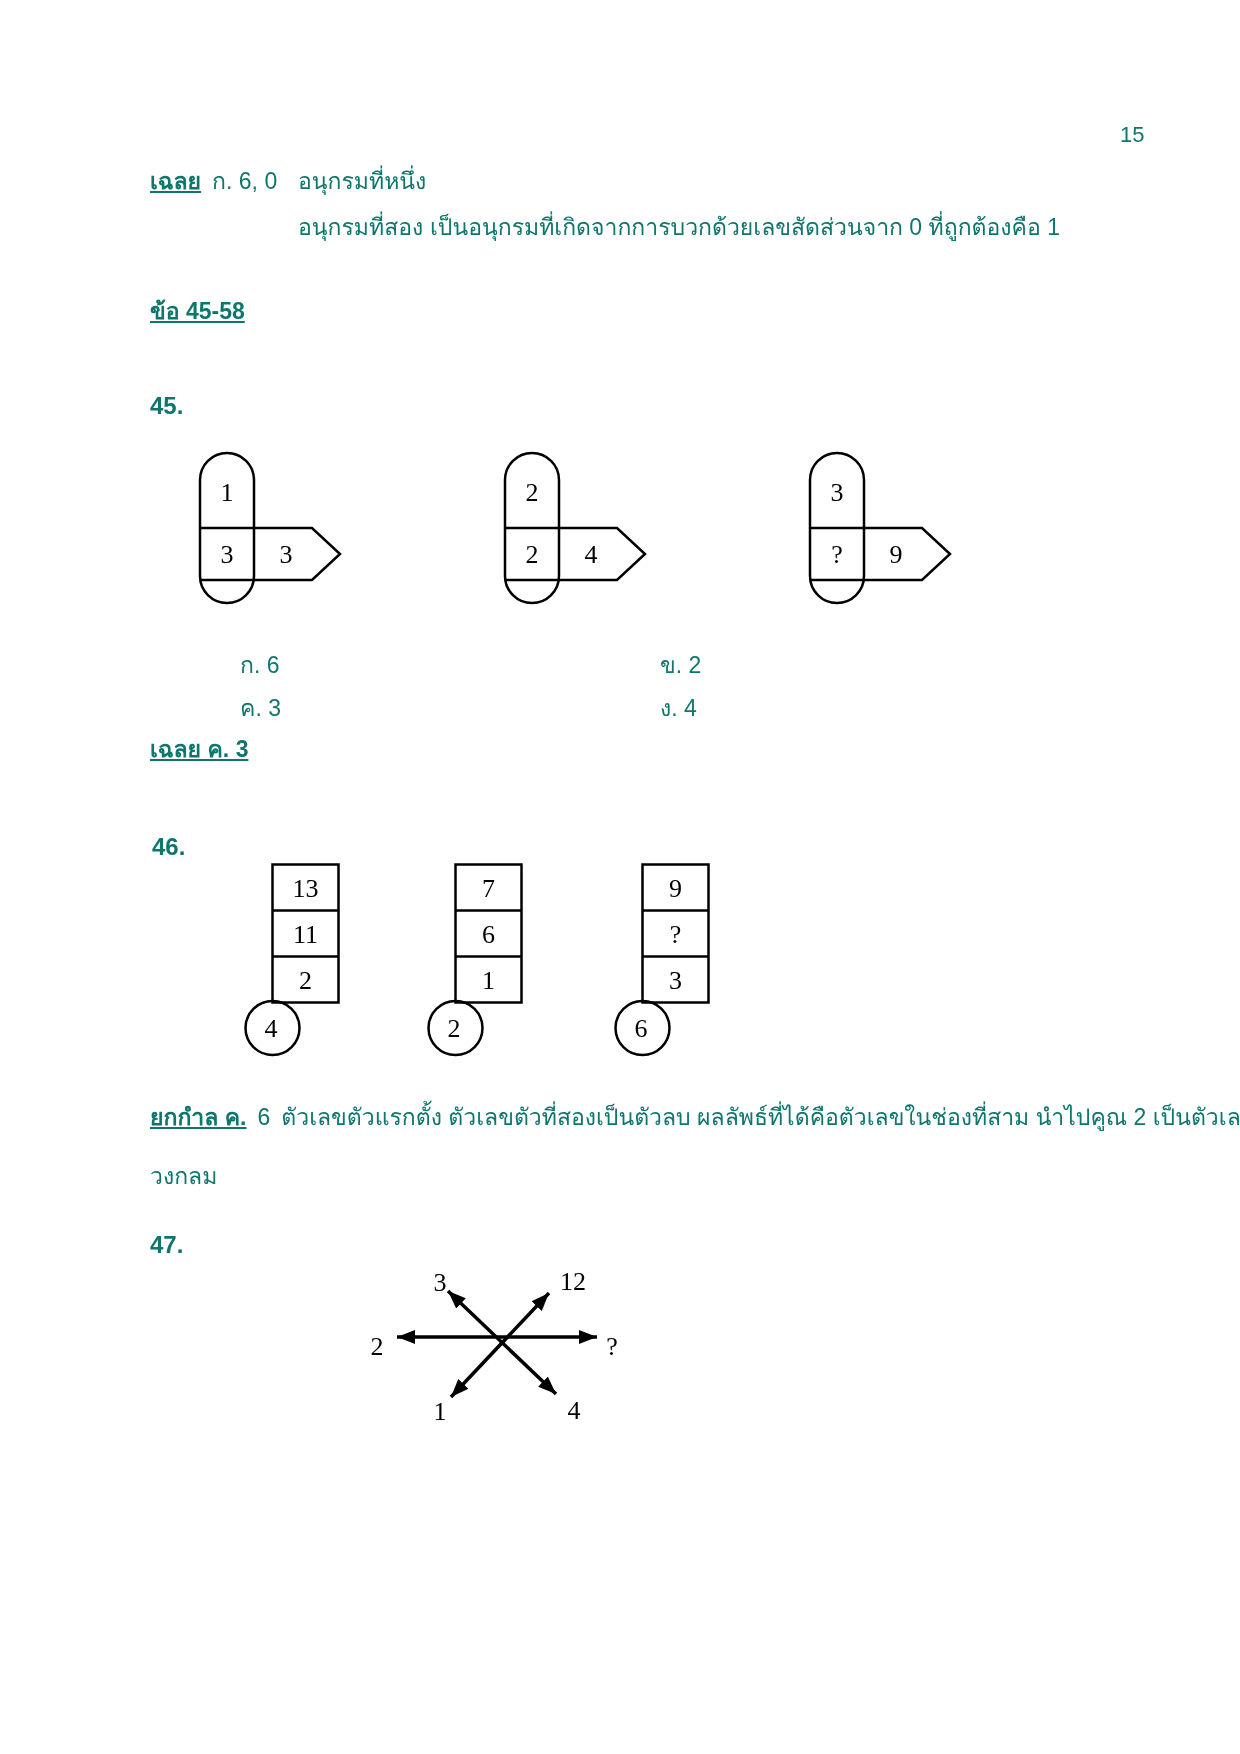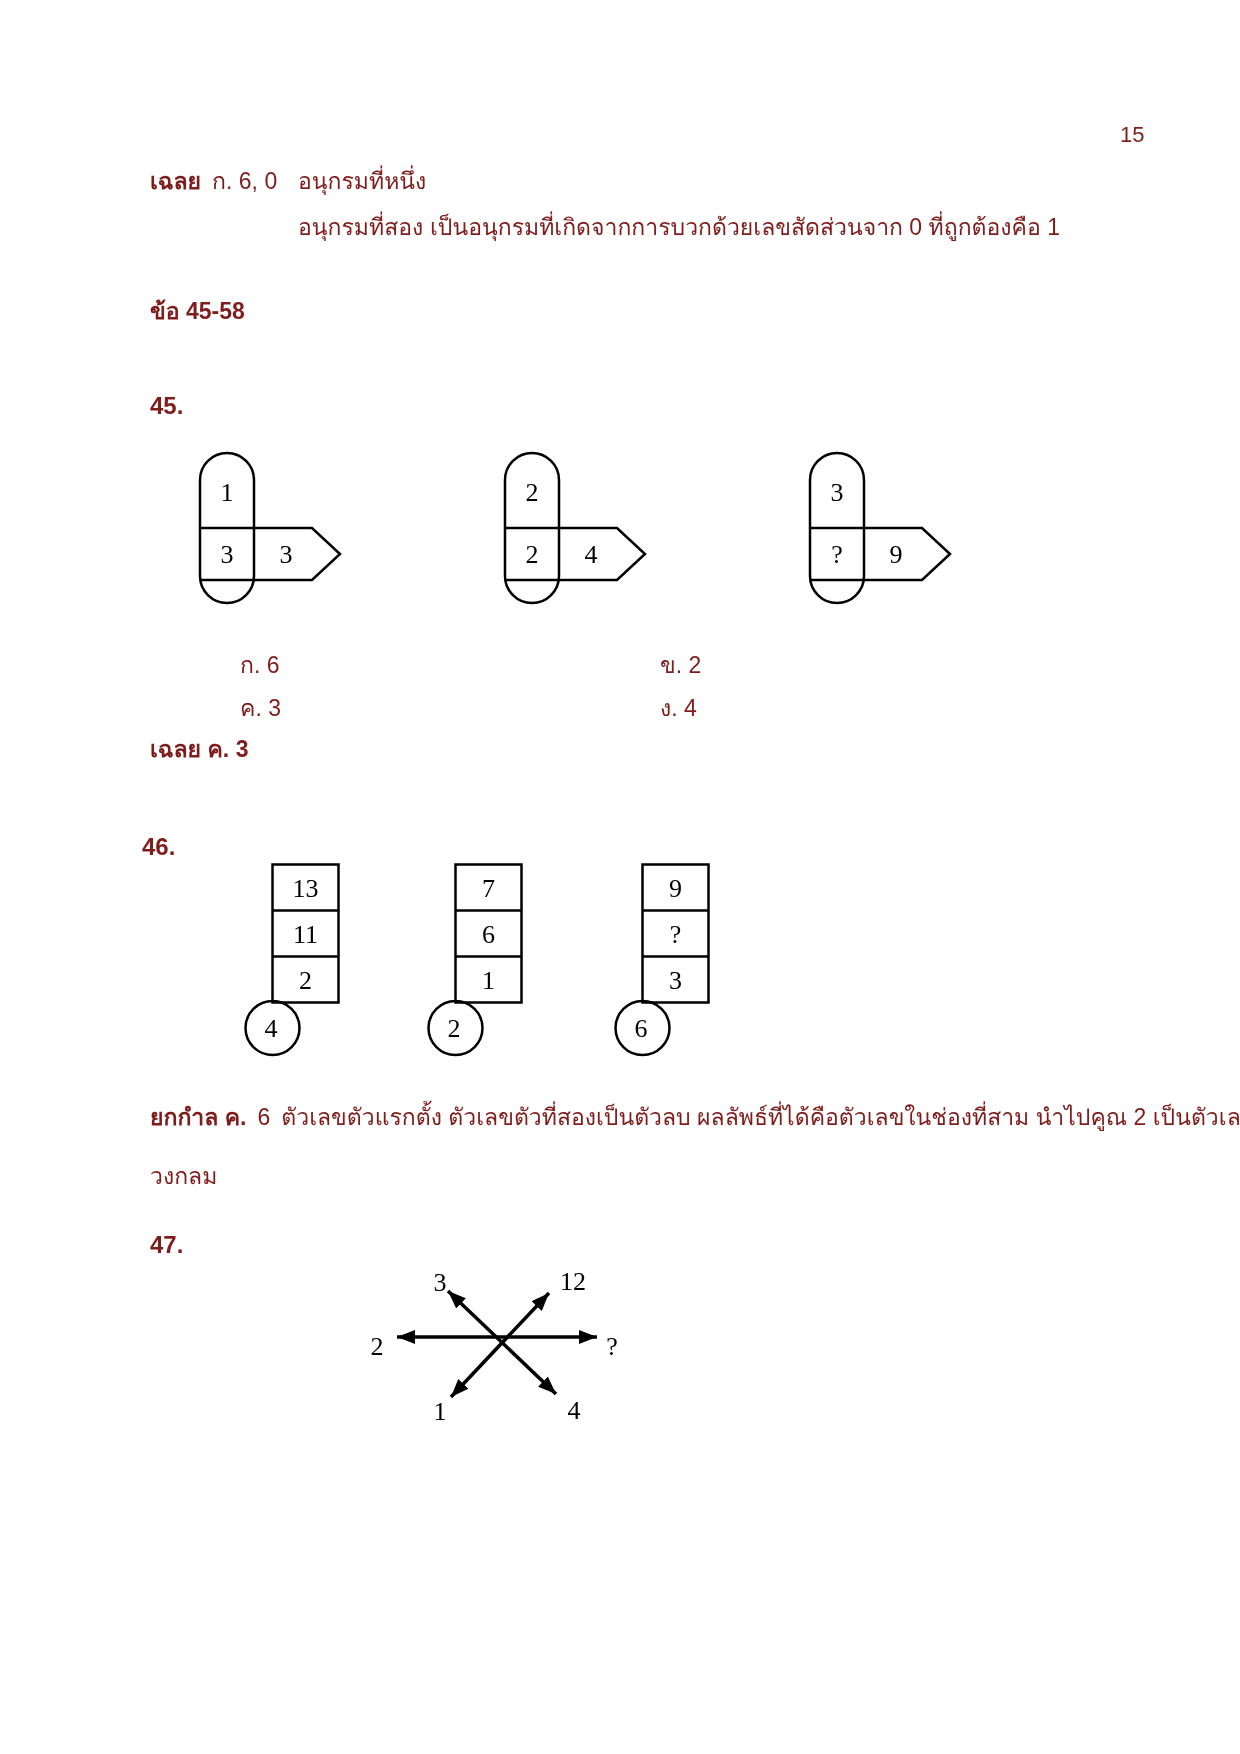--- a/index.html
+++ b/index.html
@@ -1,27 +1,27 @@
 <!DOCTYPE html>
 <html><head>
 <meta charset="utf-8">
 <style>
   html,body{margin:0;padding:0;background:#888;}
   .page{
     position:relative;
     width:1240px;height:1754px;
     margin:0 auto;
     background:#ffffff;
-    color:#7f1d1d;
+    color:#0f766e;
     font-family:"Liberation Sans", sans-serif;
     overflow:hidden;
   }
   .abs{position:absolute;white-space:nowrap;}
   .t{font-size:23px;line-height:1.2;}
-  .b{font-weight:700;}
+  .b{font-weight:700;text-decoration:underline;}
   .qnum{font-size:24px;font-weight:700;}
   .pagenum{font-size:22px;}
   svg{position:absolute;overflow:visible;}
   .ln{fill:none;stroke:#000;stroke-width:2.5;}
   .ln47{fill:none;stroke:#000;stroke-width:3.5;}
   .num{font-family:"Liberation Serif", serif;font-size:26px;fill:#000;text-anchor:middle;}
   .gap{margin-left:11px;}
 </style>
 </head>
 <body>
@@ -66,21 +66,21 @@
     <text class="num" x="88" y="112">9</text>
   </svg>
 
   <div class="abs t" style="left:240px;top:652px">ก. 6</div>
   <div class="abs t" style="left:660px;top:652px">ข. 2</div>
   <div class="abs t" style="left:240px;top:695px">ค. 3</div>
   <div class="abs t" style="left:660px;top:695px">ง. 4</div>
 
   <div class="abs t b" style="left:150px;top:736px">เฉลย ค. 3</div>
 
-  <div class="abs qnum" style="left:142px;top:833px">46.</div>
+  <div class="abs qnum" style="left:152px;top:833px">46.</div>
 
   <svg style="left:240px;top:862px" width="135" height="202" viewBox="0 0 135 202">
     <circle class="ln" cx="32.5" cy="166" r="27"></circle>
     <rect class="ln" x="32.5" y="2.5" width="66" height="138"></rect>
     <line class="ln" x1="32.5" y1="48.5" x2="98.5" y2="48.5"></line>
     <line class="ln" x1="32.5" y1="94.5" x2="98.5" y2="94.5"></line>
     <text class="num" x="65.5" y="35">13</text>
     <text class="num" x="65.5" y="81">11</text>
     <text class="num" x="65.5" y="127">2</text>
     <text class="num" x="31" y="175">4</text>

